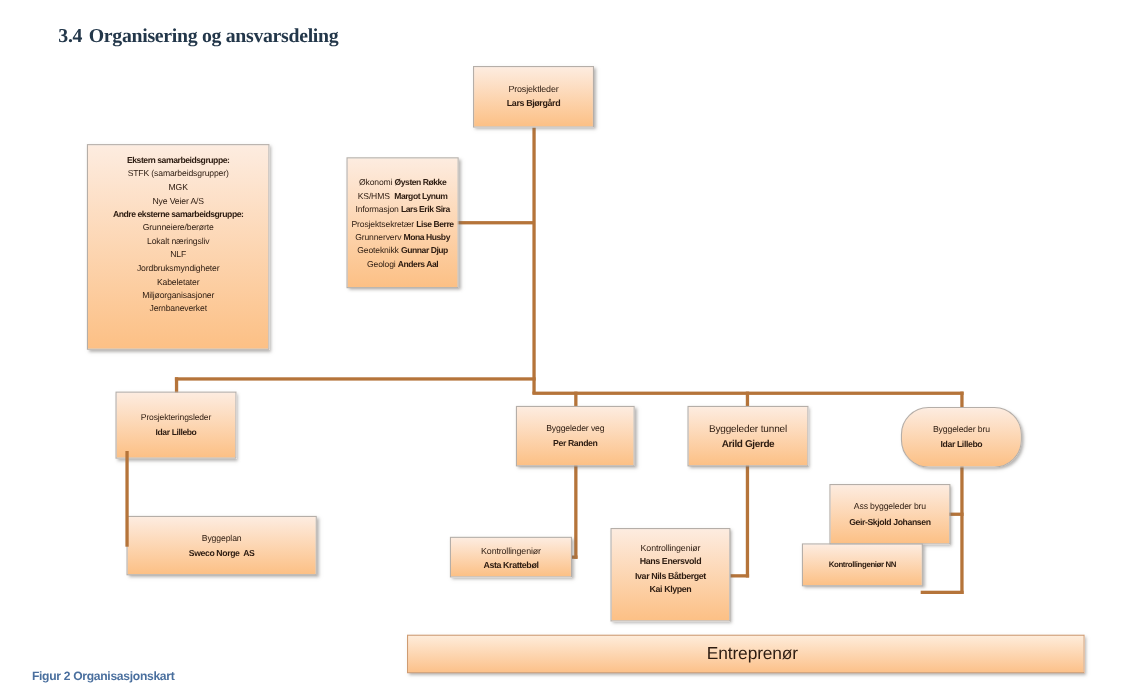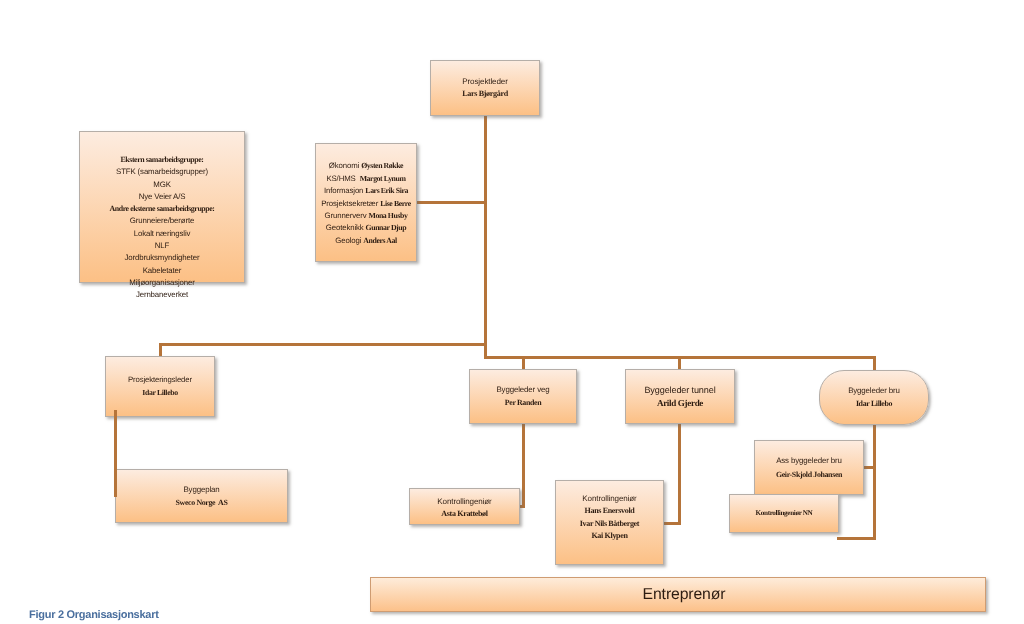--- a/index.html
+++ b/index.html
@@ -22,29 +22,29 @@
   .box{position:absolute;box-sizing:border-box;
     border:1px solid #b5aea8;
     background:linear-gradient(to bottom,#fdece0 0%,#fcc085 100%);
     box-shadow:1.9px 1.9px 2.8px -0.2px rgba(110,106,102,0.5);
     display:flex;flex-direction:column;align-items:center;justify-content:center;
     color:#2d1c11;text-align:center;letter-spacing:-0.13px;}
   .box .ln{line-height:inherit;white-space:pre;}
 
   .conn{position:absolute;background:#b5743a;}
 
-  .b{font-weight:bold;letter-spacing:-0.35px;font-family:Liberation Serif, serif;}
+  .b{font-weight:bold;letter-spacing:-0.35px;}
   #b-ekstern .b{letter-spacing:-0.42px;}
   #b-stab .b{letter-spacing:-0.42px;}
   #b-intern .b{letter-spacing:-0.42px;}
 
   
   #b-prosjektleder      {left:430px; top:60px;  width:110px; height:56px;  font-size:8.1px; line-height:12px;}
-  #b-ekstern            {left:79px;  top:131px; width:166px; height:152px; font-size:7.85px;
-                         line-height:12.3px; justify-content:flex-start; padding-top:22px;}
+  #b-ekstern            {left:79px;  top:131px; width:166px; height:187px; font-size:7.85px;
+                         line-height:12.3px; justify-content:flex-start; padding-top:8px;}
   #b-stab               {left:315px; top:143px; width:102px; height:119px; font-size:7.8px;
                          line-height:12.45px; justify-content:flex-start; padding-top:16.2px;}
   #b-intern             {left:587px; top:139px; width:115px; height:130px; font-size:7.95px;
                          line-height:12.45px; justify-content:flex-start; padding-top:21.0px;}
   #b-prosjekteringsleder{left:105px; top:356px; width:110px; height:61px;  font-size:7.75px; line-height:12.1px;}
   #b-byggeleder-veg     {left:469px; top:369px; width:108px; height:55px;  font-size:7.9px; line-height:12.2px;}
   #b-byggeleder-tunnel  {left:625px; top:369px; width:110px; height:55px;  font-size:9.1px; line-height:13px;}
   #b-byggeleder-bru     {left:819px; top:370px; width:110px; height:55px;  font-size:7.9px; line-height:12.2px;border-radius:25px;}
   #b-byggeplan          {left:115px; top:469px; width:173px; height:54px;  font-size:7.9px; line-height:12.9px; padding-top:2.6px;}
   #b-kontroll-veg       {left:409px; top:488px; width:111px; height:37px;  font-size:8.05px; line-height:12.4px; padding-top:3px;}
@@ -72,20 +72,23 @@
   #c-tun-dn-h  {left:664px; top:522px; width:17px;  height:3px;}
   #c-bru-dn    {left:873px; top:424px; width:3px;   height:116px;}
   #c-bru-ass-h {left:861px; top:466px; width:15px;  height:3px;}
   #c-bru-nn-h  {left:837px; top:537px; width:39px;  height:3px;}
 </style>
 </head>
 <body>
 
 <div id="page">
 
+  <div class="heading">
+    <span class="num">3.4</span><span>Organisering og ansvarsdeling</span>
+  </div>
 
   <div class="conn" id="c-pl-down"></div>
   <div class="conn" id="c-stab-h"></div>
   <div class="conn" id="c-bus-upper"></div>
   <div class="conn" id="c-pleder-up"></div>
   <div class="conn" id="c-bus-lower"></div>
   <div class="conn" id="c-veg-drop"></div>
   <div class="conn" id="c-tun-drop"></div>
   <div class="conn" id="c-bru-drop"></div>
   <div class="conn" id="c-pleder-dn"></div>

